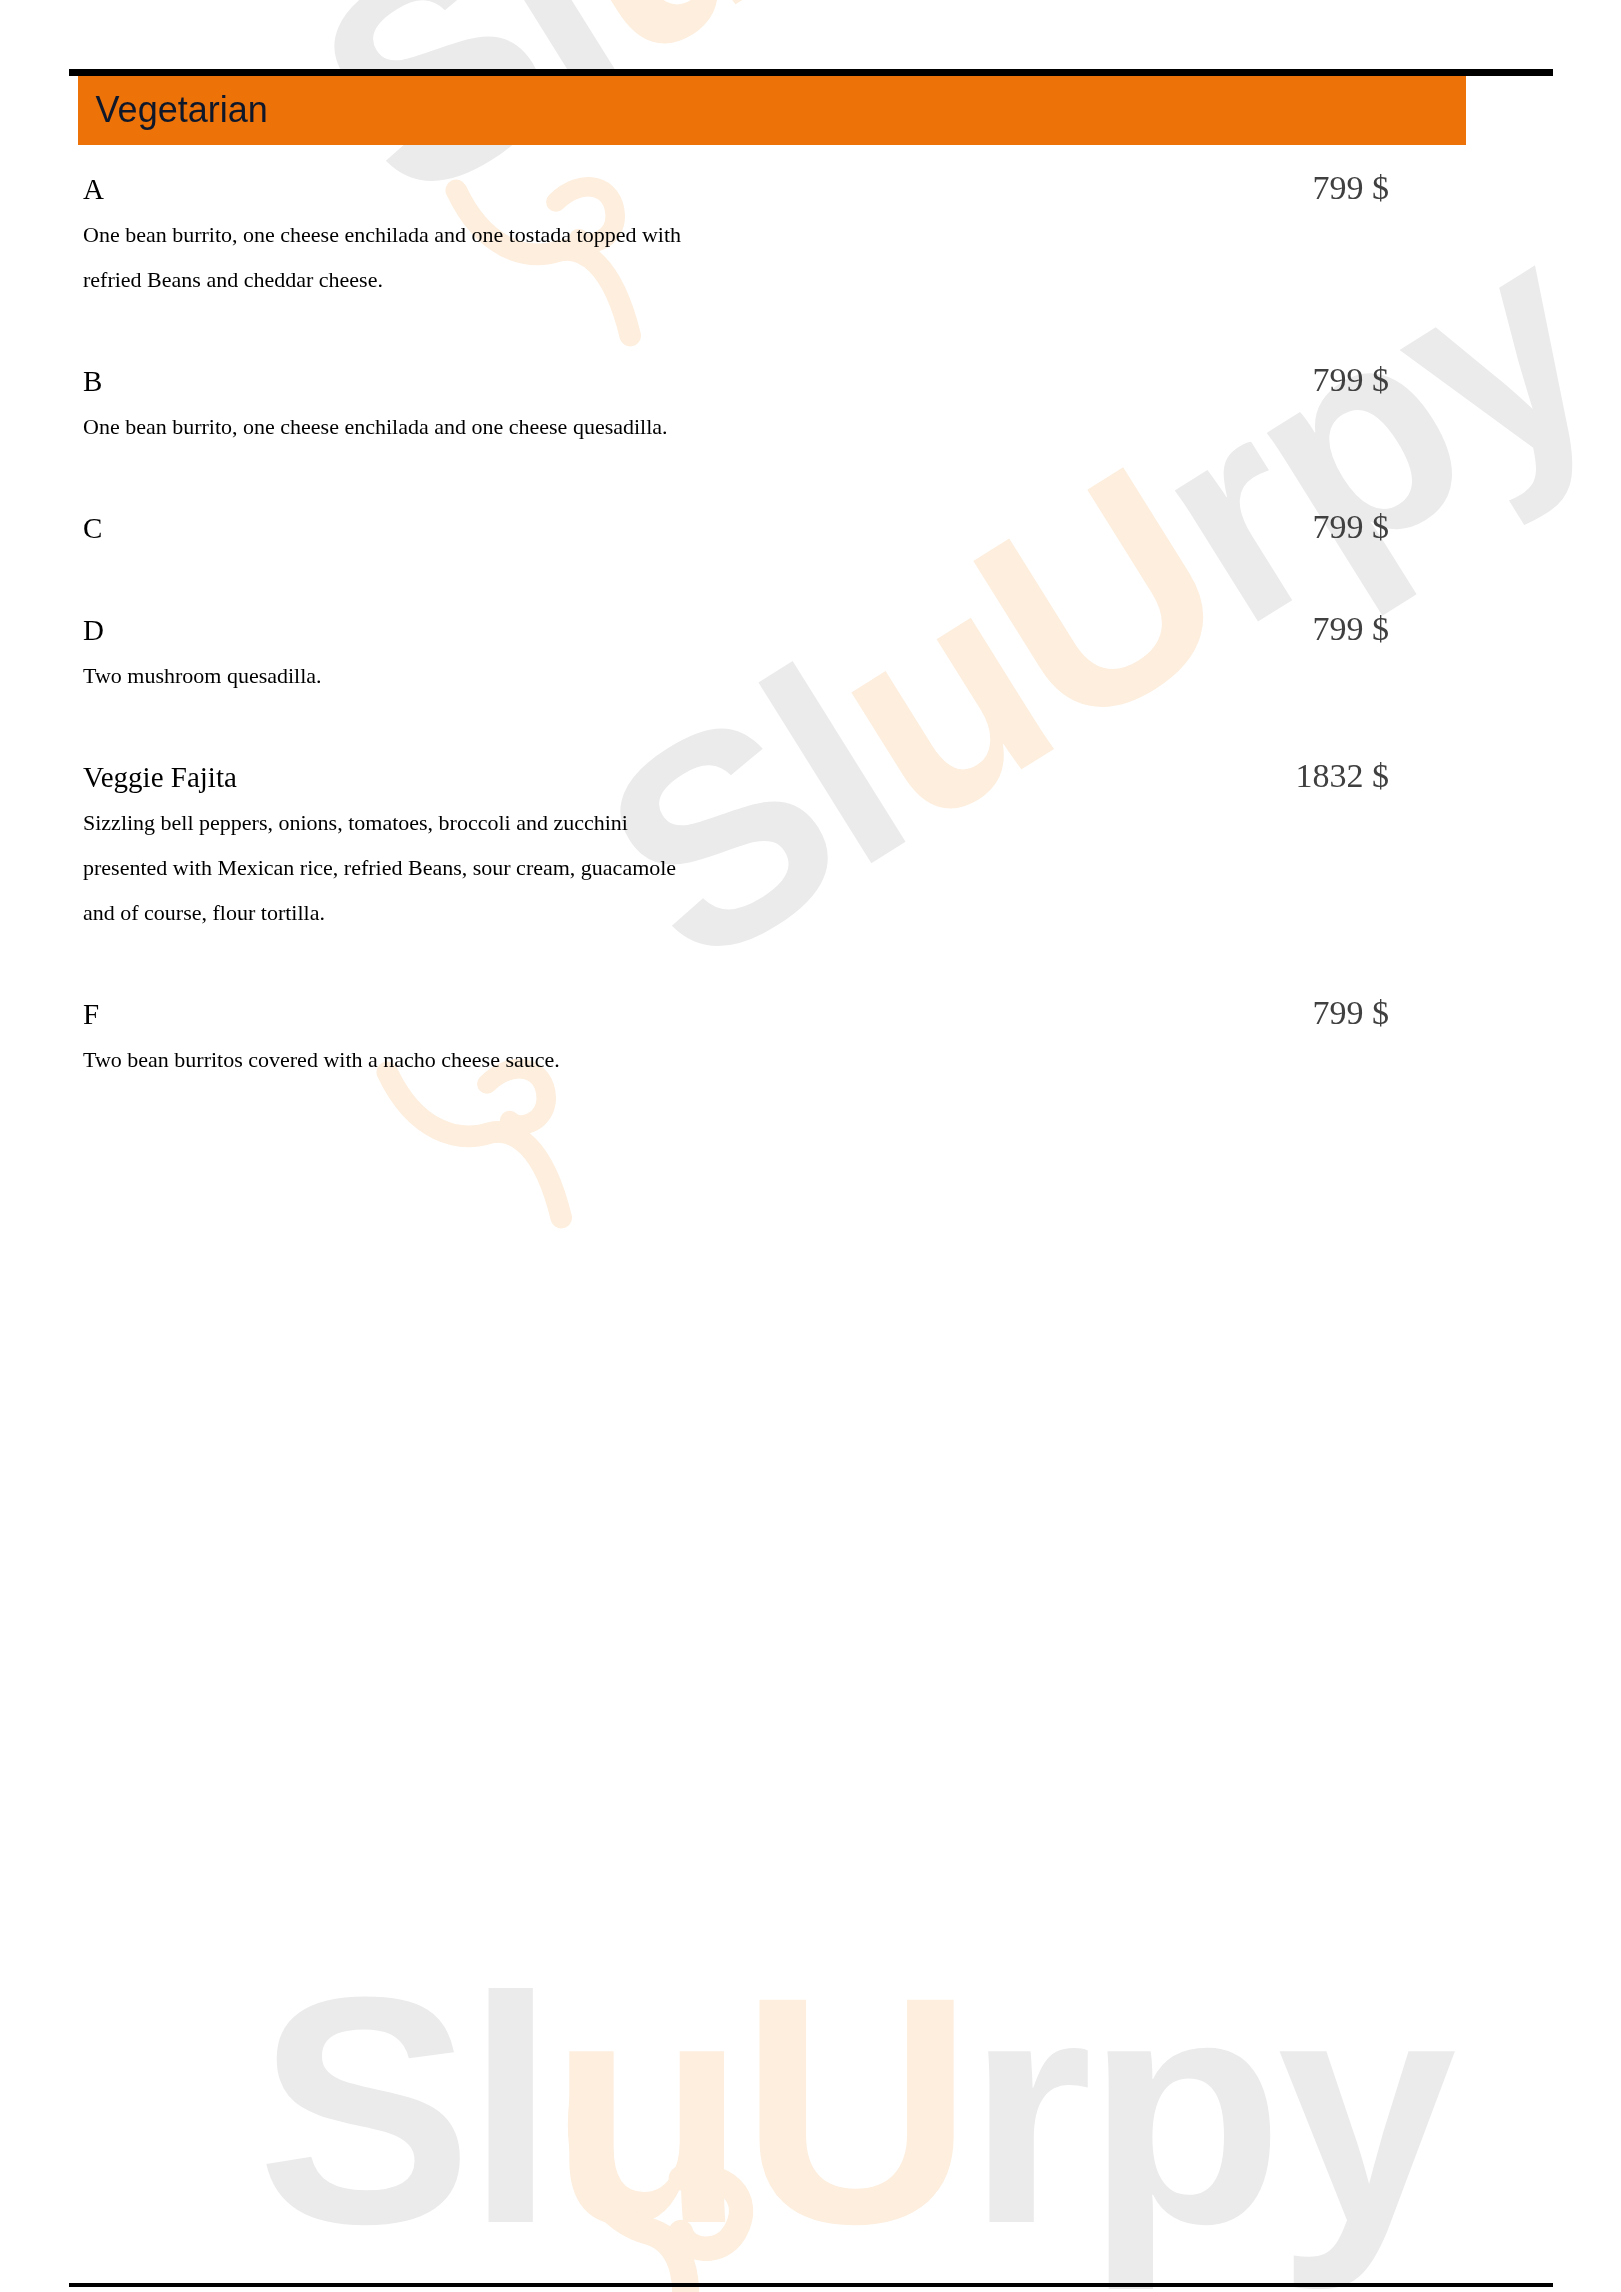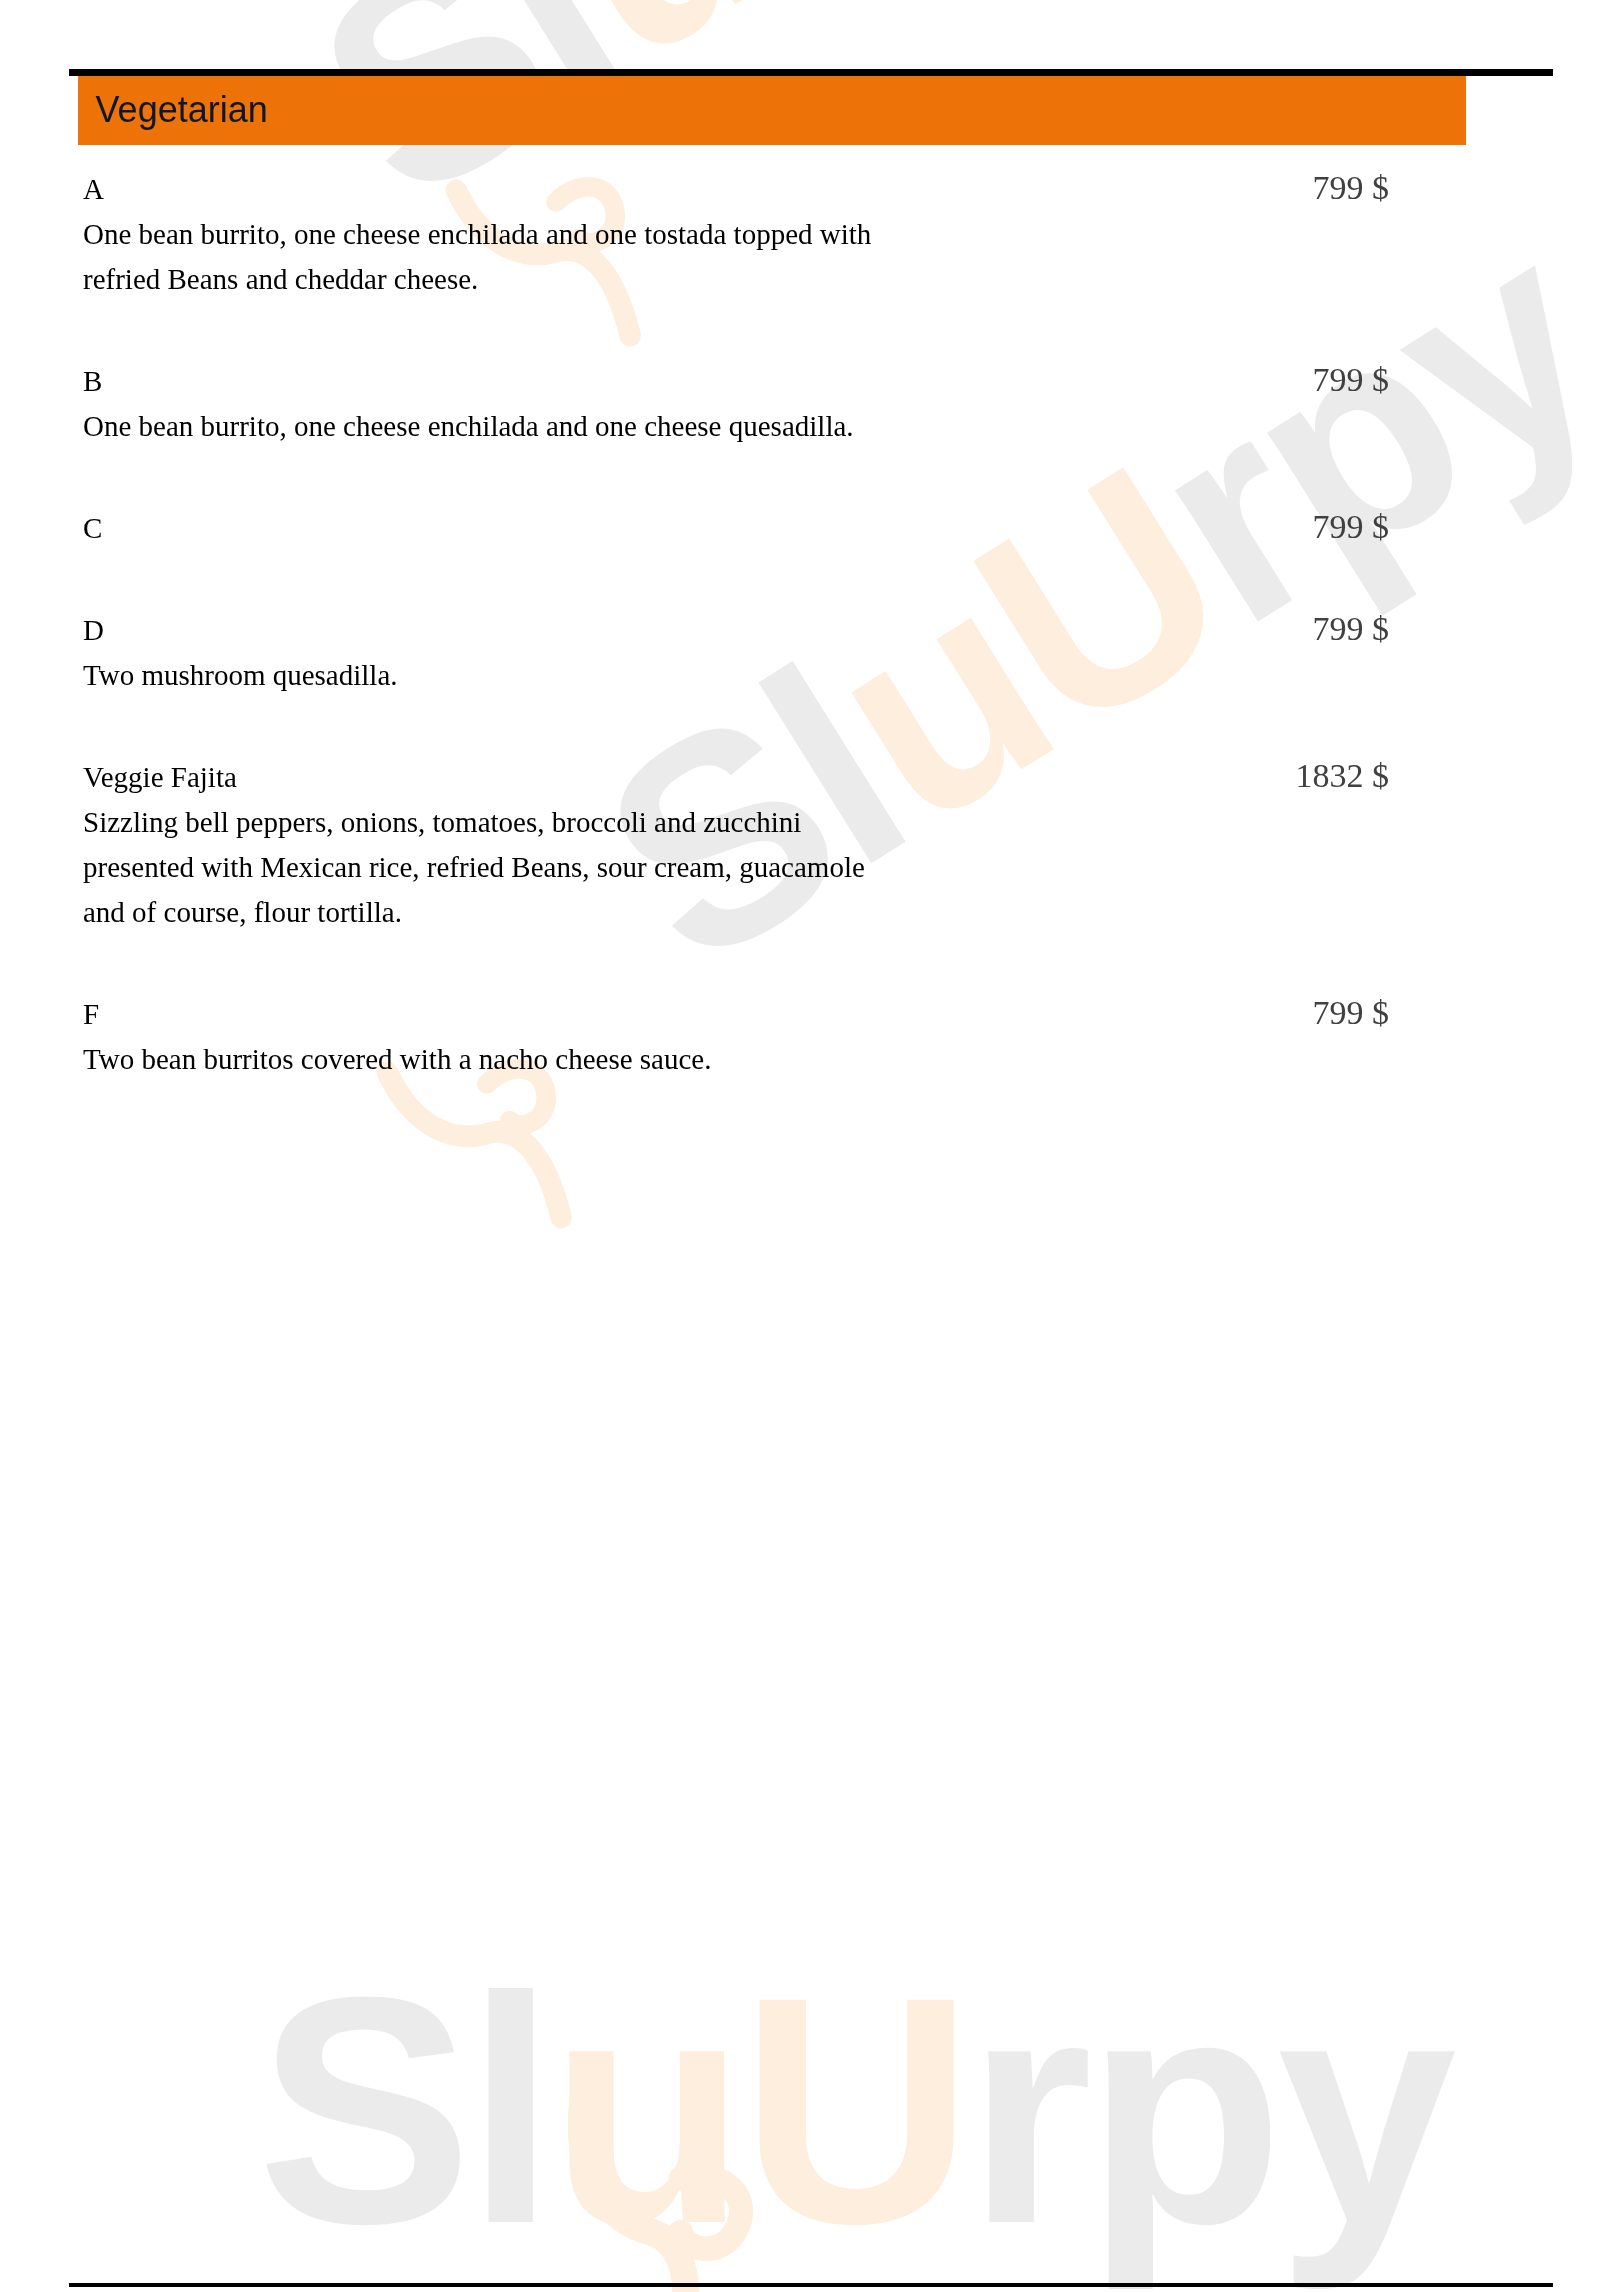--- a/index.html
+++ b/index.html
@@ -137,21 +137,21 @@
   }
   .item-price {
     font-size: 34px;
     line-height: 45px;
     color: #404040;
     text-align: left;
     white-space: pre;
     padding-left: 29px;
   }
   .item-desc {
-    font-size: 29px;
+    font-size: 22px;
     line-height: 45px;
     color: #000000;
     width: 1137px;
   }
   .item-desc .dline { display: block; white-space: pre; }
 
   #bottom-rule {
     position: absolute;
     left: 69px;
     top: 2283px;

